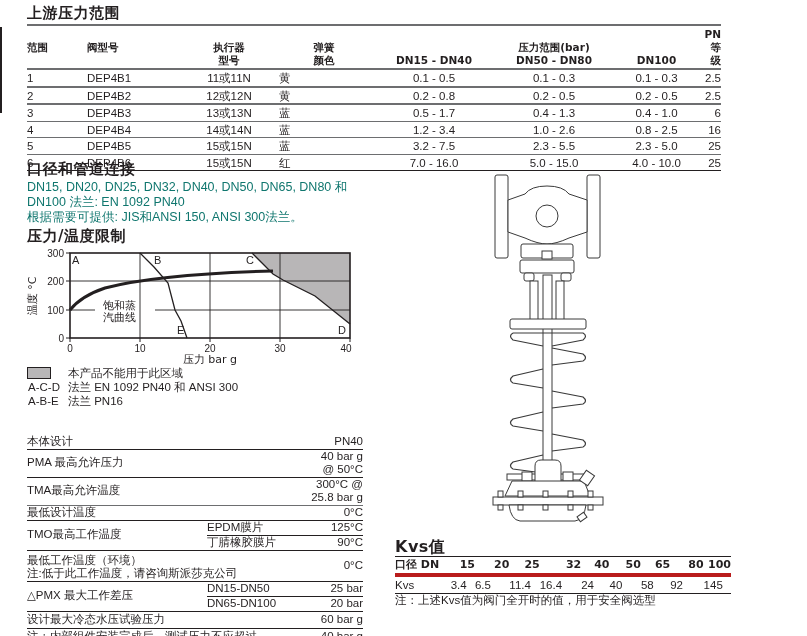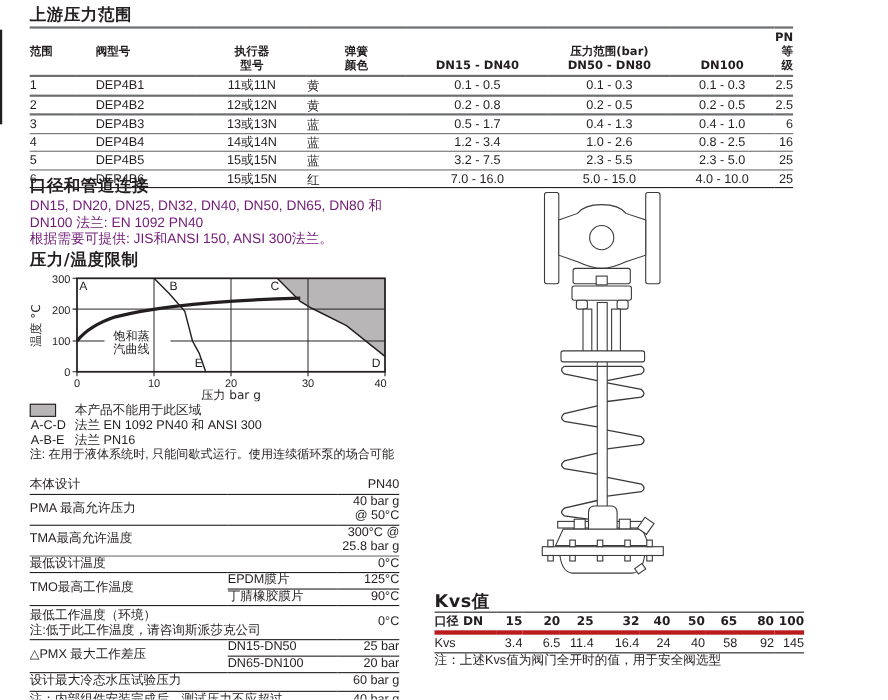--- a/index.html
+++ b/index.html
@@ -20,21 +20,21 @@
   .c0 { width: 42px; text-align: left; }
   .c1 { width: 110px; text-align: left; padding-left: 18px !important; }
   .c2 { width: 100px; text-align: center; }
   .c3 { width: 90px; }
   .c4 { width: 130px; text-align: center; }
   .c5 { width: 110px; text-align: center; }
   .c6 { width: 95px; text-align: center; }
   .c7 { width: 17px; text-align: right; }
   .cn { font-family: "DejaVu Sans", sans-serif; font-size: 11px; }
 
-  .para { position: absolute; left: 27px; font-size: 12.5px; line-height: 15px; color: #701a75; }
+  .para { position: absolute; left: 27px; font-size: 12.5px; line-height: 15px; color: #0f766e; }
 
   
   .chart { position: absolute; left: 20px; top: 240px; width: 345px; height: 125px; }
 
   
   .legend-row { position: absolute; left: 27px; font-size: 11.5px; line-height: 13px; }
   .legend-swatch { position: absolute; left: 27px; top: 367px; width: 24px; height: 12px; background: #b8b6b7; border: 1px solid #231f20; }
   .note { position: absolute; left: 27px; top: 406px; width: 340px; font-size: 11px; line-height: 14px; }
   .note .l2 { border-bottom: 1px solid #231f20; display: block; }
 
@@ -43,21 +43,21 @@
   .spec td { border-bottom: 1px solid #6d6e70; line-height: 13.5px; padding: 0; vertical-align: middle; }
   .spec tr.rule-dark td { border-bottom: 1.5px solid #231f20; }
   .spec td.r { text-align: right; }
   .spec td.sub { border-bottom: 1px solid #231f20; }
 
   
   .kvs { position: absolute; left: 395px; top: 556px; width: 336px; border-collapse: collapse; font-size: 11.5px; }
   .kvs thead tr { border-top: 1.5px solid #231f20; }
   .kvs th { font-family: "DejaVu Sans", sans-serif; font-weight: bold; font-size: 11px; text-align: right; padding: 1px 0; line-height: 14px; border-bottom: 4px solid #b91c1c; }
   .kvs th.first, .kvs td.first { text-align: left; }
-  .kvs td { text-align: right; line-height: 14px; padding: 1px 0; border-bottom: 1.5px solid #231f20; }
+  .kvs td { line-height: 14px; padding: 1px 0; border-bottom: 1.5px solid #231f20; }
   .kvs-note { position: absolute; left: 395px; top: 593px; font-size: 11.5px; color: #231f20; }
 
   .valve { position: absolute; left: 480px; top: 170px; width: 170px; height: 360px; }
 </style>
 </head>
 <body>
 
 <div class="abs left-bar"></div>
 
 <h2 class="sec" style="left:27px; top:4px;">上游压力范围</h2>
@@ -202,21 +202,20 @@
 </svg>
 
 <div class="legend-swatch"></div>
 <div class="legend-row" style="left:68px; top:367px;">本产品不能用于此区域</div>
 <div class="legend-row" style="left:28px; top:381px;">A-C-D</div>
 <div class="legend-row" style="left:68px; top:381px;">法兰 EN 1092 PN40 和 ANSI 300</div>
 <div class="legend-row" style="left:28px; top:395px;">A-B-E</div>
 <div class="legend-row" style="left:68px; top:395px;">法兰 PN16</div>
 
 <div class="note">
-  <span style="display:block;">注: 在用于液体系统时, 只能间歇式运行。使用连续循环泵的场合可能</span>
 </div>
 
 <table class="spec">
   <tbody>
       <tr class="rule-dark">
     <td colspan="2" style="height:15px;">本体设计</td>
     <td class="r">PN40</td>
   </tr>
   <tr class="rule-dark">
     <td colspan="2" style="height:16px;">PMA 最高允许压力</td>

